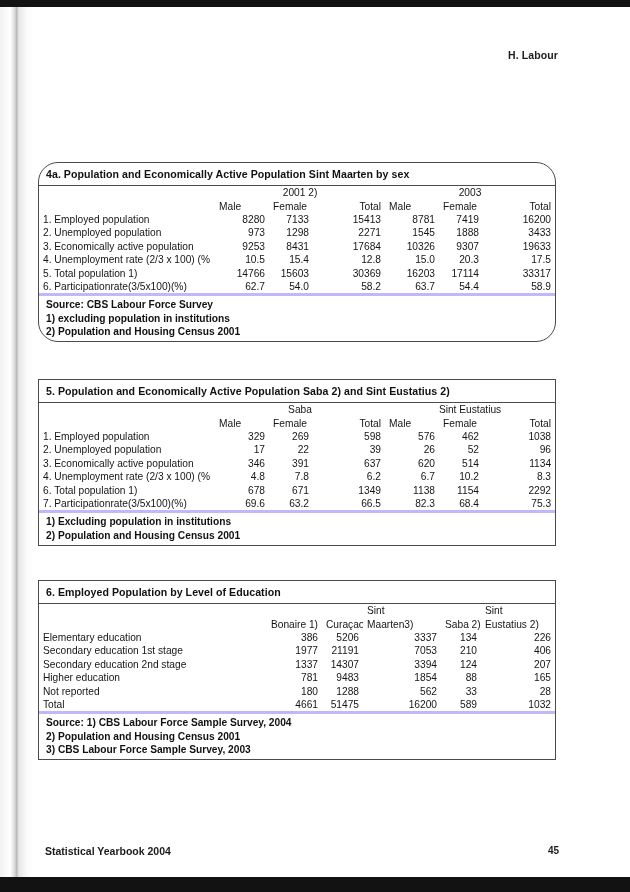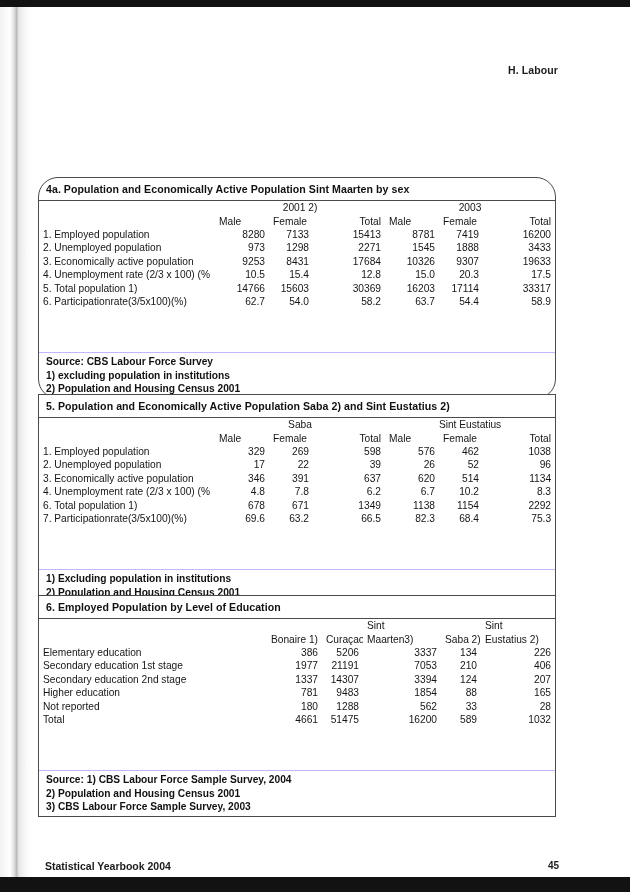--- a/index.html
+++ b/index.html
@@ -22,21 +22,21 @@
   .scan-band-bottom {
     position: absolute; left: 0; top: 877px; width: 630px; height: 15px;
     background: #121212;
   }
   .scan-gutter {
     position: absolute; left: 0; top: 7px; width: 34px; height: 870px;
     background: linear-gradient(to right, #f2f2f2 0%, #ffffff 30%, #d8d8d8 44%, #b8b8b8 48%, #e8e8e8 56%, #fbfbfb 80%, #ffffff 100%);
   }
   .page {
     position: absolute;
-    left: 0; top: 22px;
+    left: 0; top: 7px;
     width: 630px; height: 706px;
     background: transparent;
   }
 
   .running-head {
     position: absolute;
     right: 72px;
     top: 42px;
     font-size: 10.5px;
     font-weight: bold;
@@ -91,27 +91,26 @@
   .colhdr { font-weight: bold; margin-left: 11px; }
 
   .two-line-hdr {
     height: 26px;
     line-height: 12.4px;
     vertical-align: bottom;
     padding-bottom: 1px;
   }
 
   .tbl-notes {
-    border-top: 1px solid #c4b5fd;
+    border-top: 3px solid #c4b5fd;
     padding: 2px 6px 3px 7px;
     font-size: 10.2px;
     font-weight: bold;
     color: #111;
     line-height: 13.2px;
-    margin-top: 44px;
   }
   .tbl-notes div { white-space: nowrap; }
 
   .footer-left {
     position: absolute;
     left: 38px;
     top: 838px;
     font-size: 10.5px;
     font-weight: bold;
     color: #1b1b1b;

